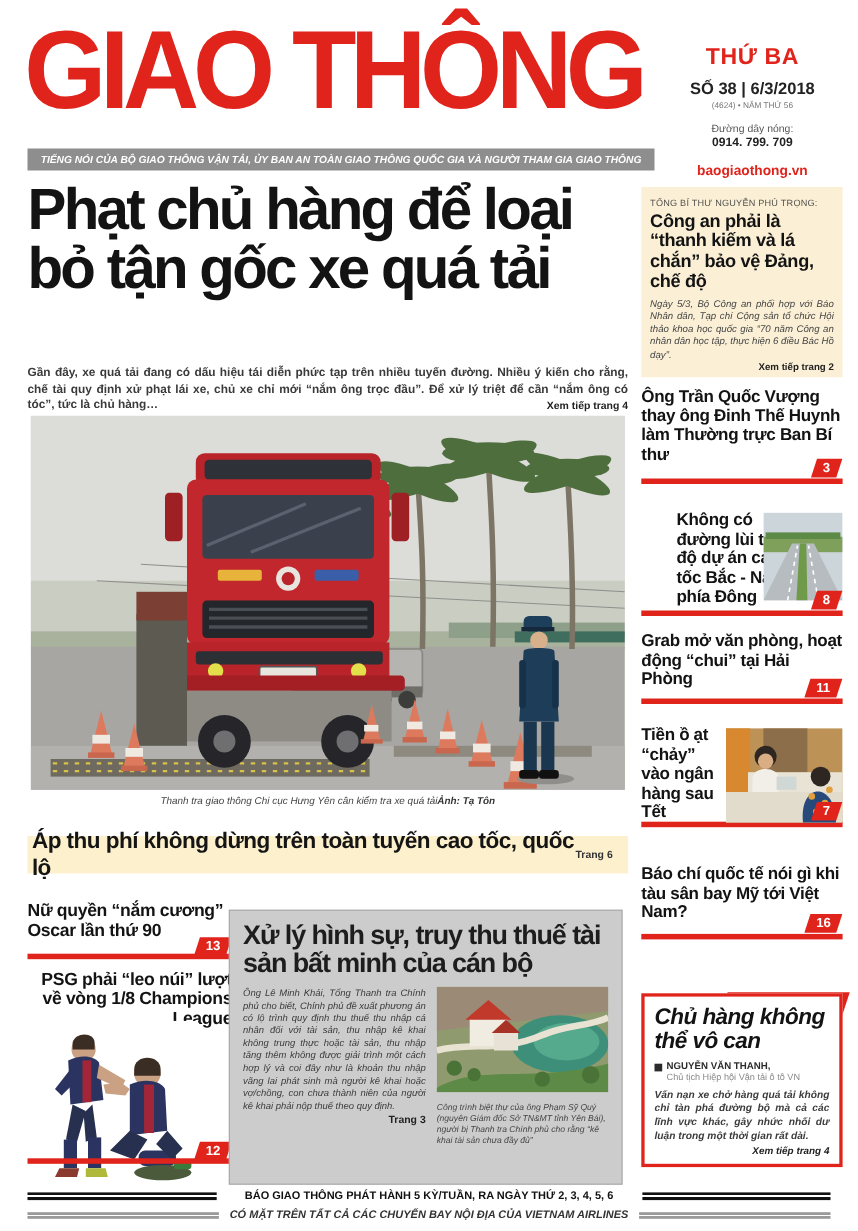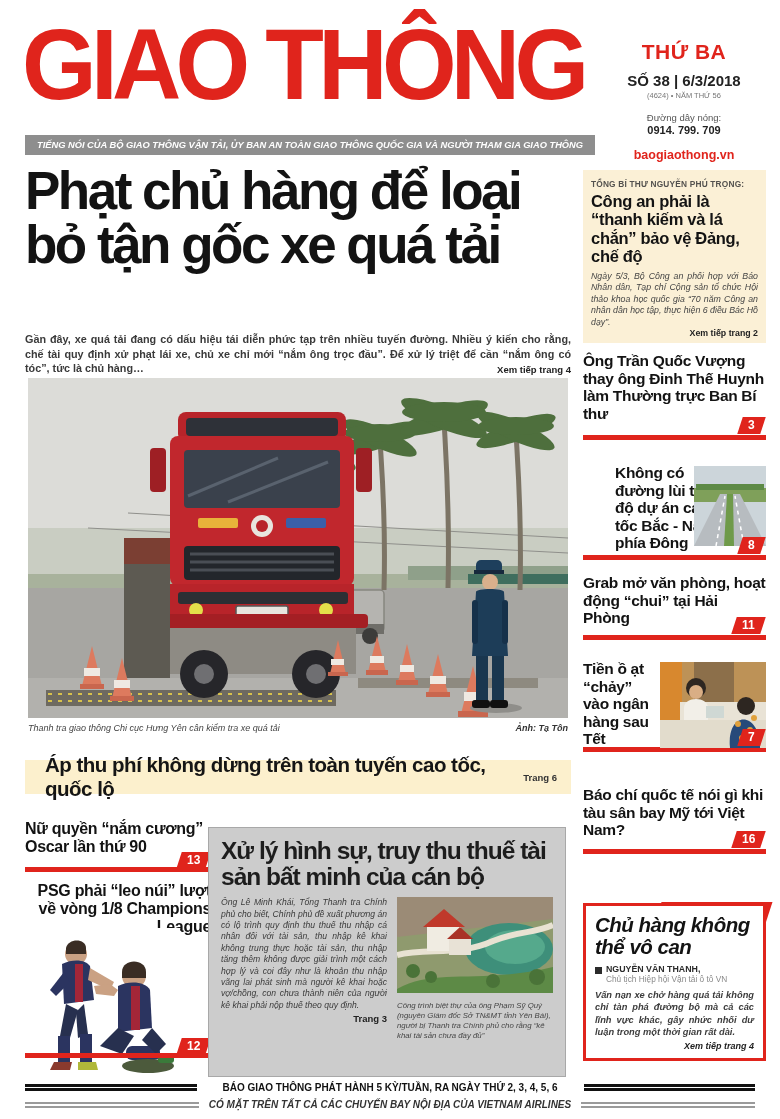--- a/index.html
+++ b/index.html
@@ -21,33 +21,33 @@
   .hdr-hotline { margin-top:1px; color:#222; font-size:11px; font-weight:800; }
   .hdr-site { margin-top:12px; color:#e0241c; font-size:12.5px; font-weight:800; }
 
   
   .headline { left:25px; top:164px; width:548px; color:#131313; font-size:53px; font-weight:800;
               letter-spacing:-2.5px; line-height:1.02; }
   .lead { left:25px; top:332px; width:546px; color:#3a3a3a; font-size:10.8px; font-weight:bold;
           text-align:justify; line-height:1.35; }
   .lead-continue { left:25px; top:364px; width:546px; text-align:right; font-size:9.5px; font-weight:800; color:#222; }
   .main-photo { left:28px; top:378px; width:540px; height:340px; background:#d8d8d4; }
-  .caption-row { left:28px; top:723px; width:540px; display:flex; justify-content:space-between; }
+  .caption-row { left:28px; top:723px; width:540px; display:flex; justify-content:center; }
   .caption { font-size:9px; font-style:italic; color:#444; }
   .credit { font-size:9px; font-style:italic; font-weight:bold; color:#333; }
 
   
   .banner { left:25px; top:760px; width:546px; height:34px; background:#fcf0cd; display:flex; align-items:center; }
-  .banner-title { padding-left:20px; font-size:20.5px; font-weight:800; color:#151515; letter-spacing:-0.5px; flex:1; }
+  .banner-title { padding-left:4px; font-size:20.5px; font-weight:800; color:#151515; letter-spacing:-0.5px; flex:1; }
   .banner-page { padding-right:14px; font-size:9.5px; font-weight:800; color:#333; }
 
   
   .side { left:583px; width:183px; }
   .topbox { top:170px; height:173px; background:#fbf0d6; padding:9px 8px 6px 8px; }
-  .topbox .kicker { font-size:8.3px; font-weight:bold; color:#53514e; letter-spacing:0.2px; white-space:nowrap; }
+  .topbox .kicker { font-size:8.3px; font-weight:normal; color:#53514e; letter-spacing:0.2px; white-space:nowrap; }
   .topbox .tb-title { margin-top:3px; font-size:16.5px; font-weight:800; color:#131313; line-height:1.12; letter-spacing:-0.3px; }
   .topbox .tb-body { margin-top:5px; font-size:8.8px; font-style:italic; color:#454545; line-height:1.3; text-align:justify; }
   .topbox .tb-cont { float:right; font-size:8.8px; font-weight:800; color:#222; }
 
   .side-item { border-bottom:5px solid #e0241c; padding-bottom:10px; }
   .side-title { font-size:15.5px; font-weight:800; color:#131313; line-height:1.13; letter-spacing:-0.3px; }
   .page-badge { position:absolute; right:3px; bottom:1px; background:#e0241c; color:#fff; font-size:12px; font-weight:800;
                 padding:0px 8px; line-height:17px; transform:skewX(-18deg); }
   .page-badge span { display:inline-block; transform:skewX(18deg); }
   .side-photo { position:absolute; right:0; top:2px; }

